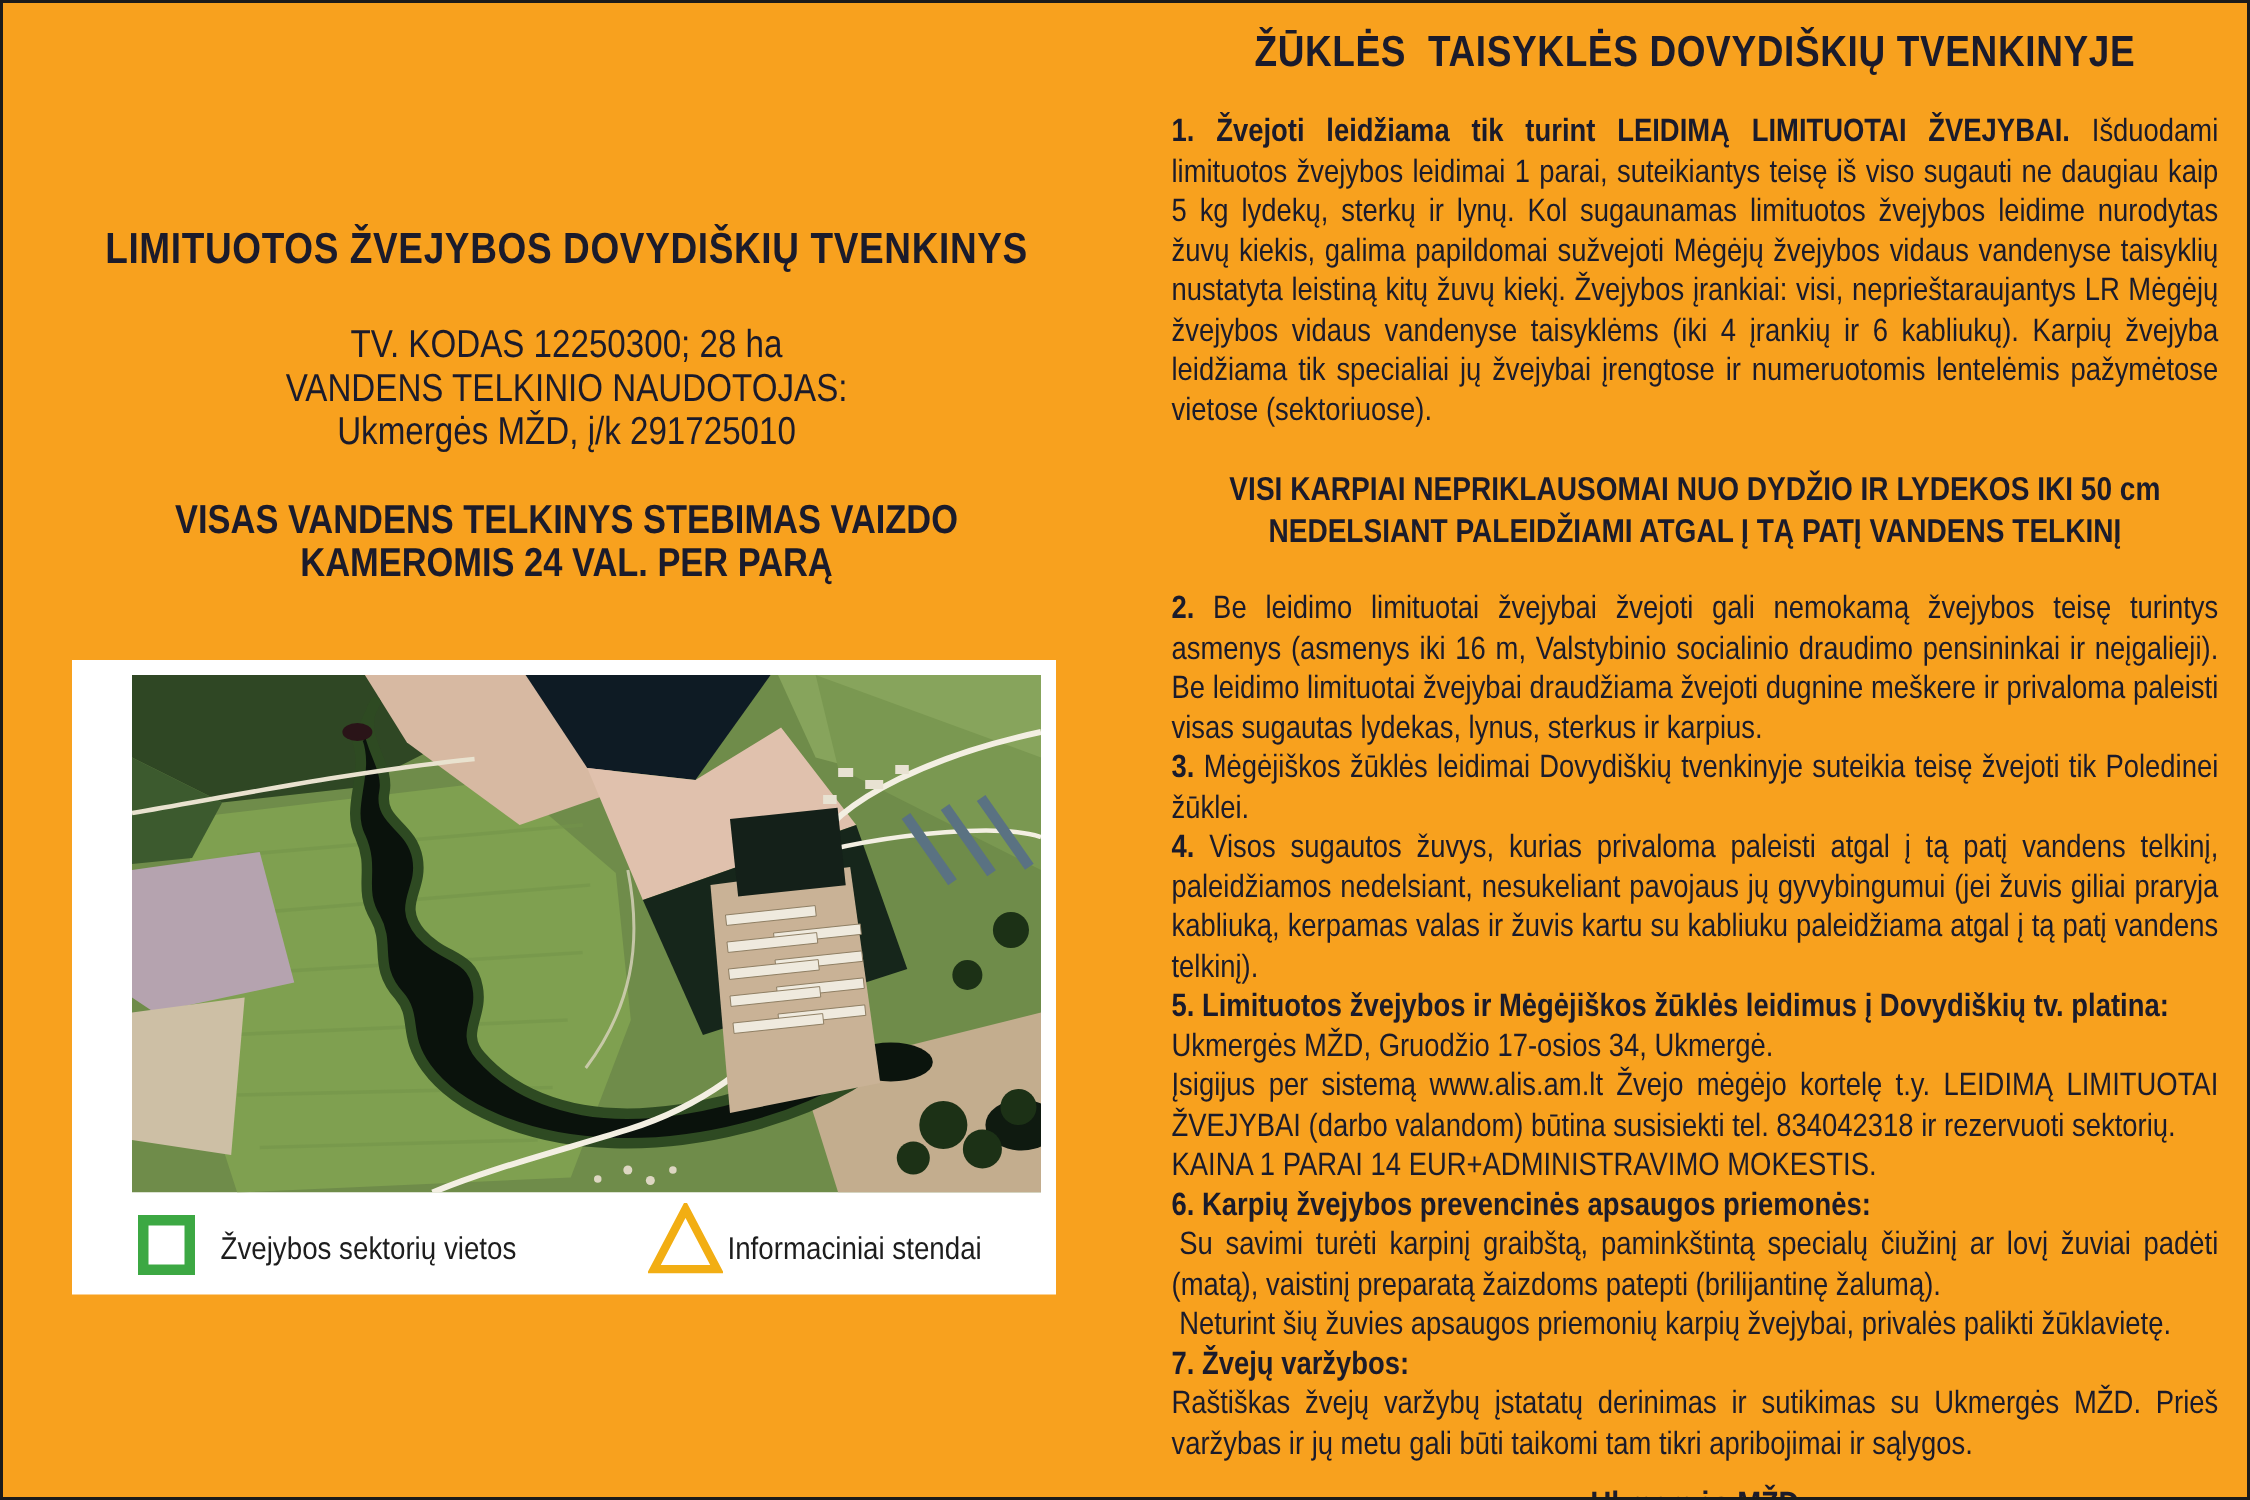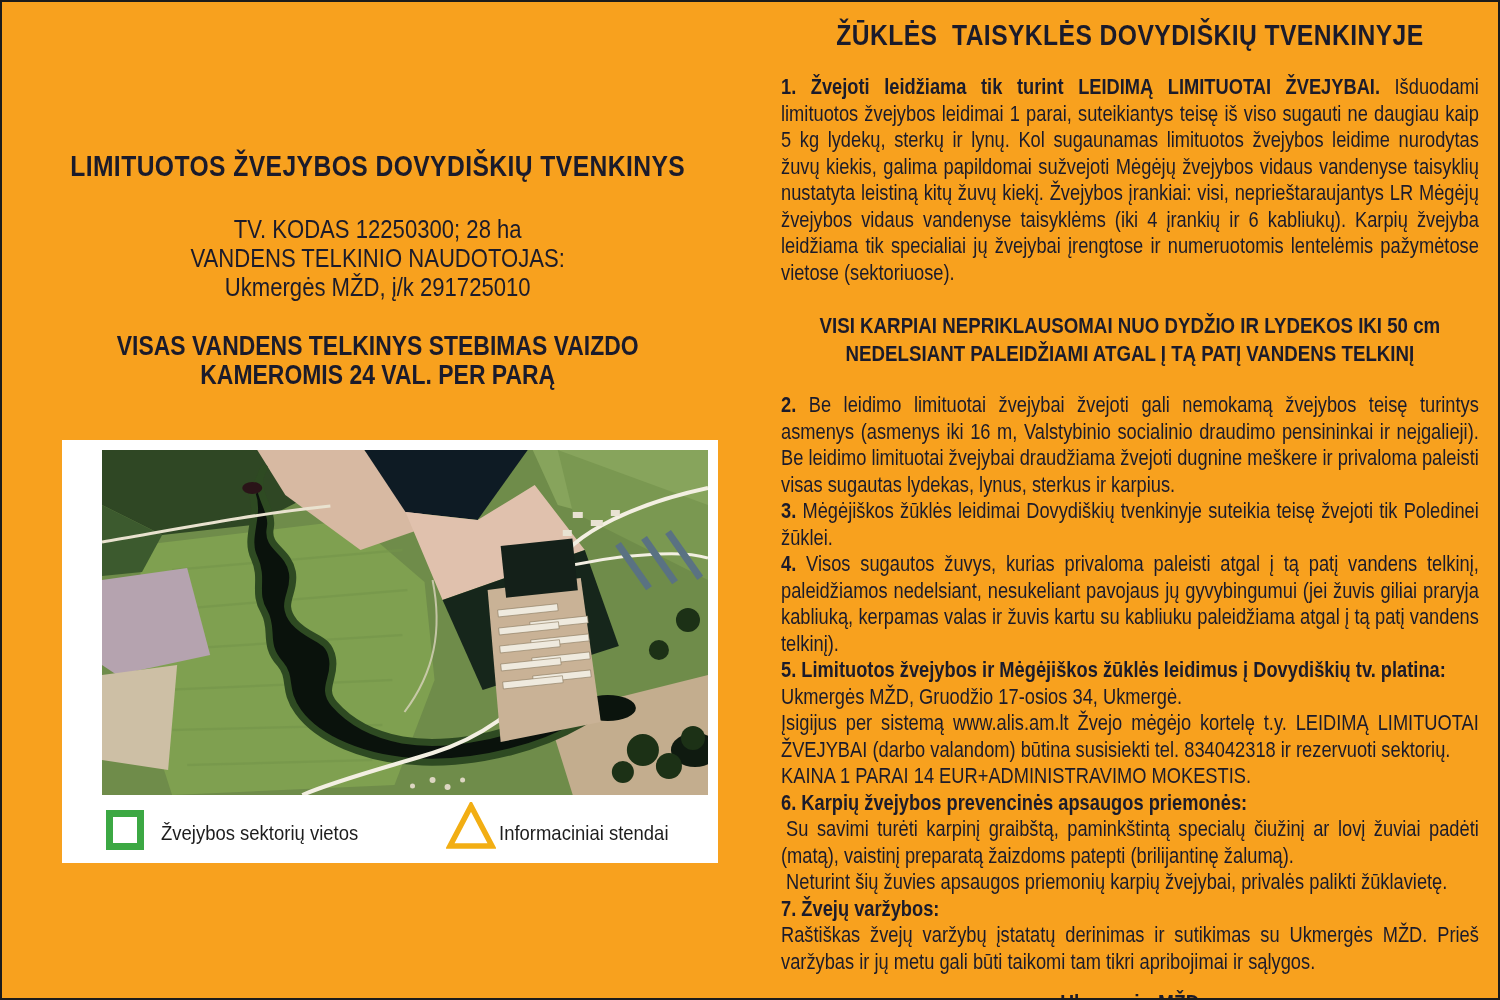--- a/index.html
+++ b/index.html
@@ -12,21 +12,21 @@
   }
   .condensed { transform:scaleX(0.85); transform-origin:0 0; }
   p,h1,h2 { margin:0; }
 
   
   .col-left-text { position:absolute; left:0; top:0; width:884px; text-align:center; }
   .left-title   { padding-top:148px; font-size:29px; font-weight:bold; letter-spacing:0.5px; }
   .left-info    { margin-top:32px; font-size:26px; line-height:29px; }
   .left-notice  { margin-top:30px; font-size:27px; font-weight:bold; line-height:29px; }
 
-  .map-panel  { position:absolute; left:60px; top:438px; width:656px; height:423px; background:#FFFFFF; }
+  .map-panel  { position:absolute; left:46px; top:438px; width:656px; height:423px; background:#FFFFFF; }
   .map-photo  { position:absolute; left:40px; top:10px; width:606px; height:345px; display:block; }
 
   .legend-square {
     position:absolute; left:44px; top:370px; width:24px; height:26px;
     border:7px solid #3CA843; background:#FFFFFF;
   }
   .legend-tri { position:absolute; left:384px; top:362px; }
   .legend-label {
     position:absolute; font-size:21px; color:#1d1d1d; white-space:nowrap;
     transform:scaleX(0.88); transform-origin:0 50%;

